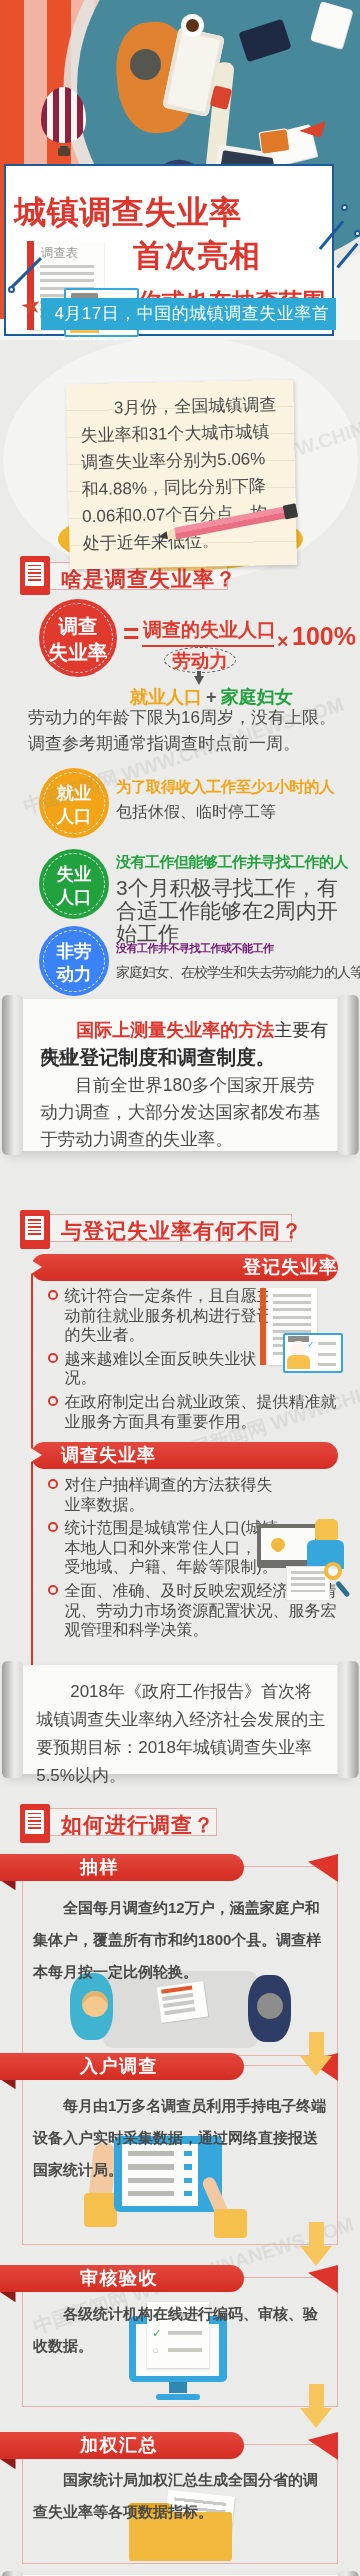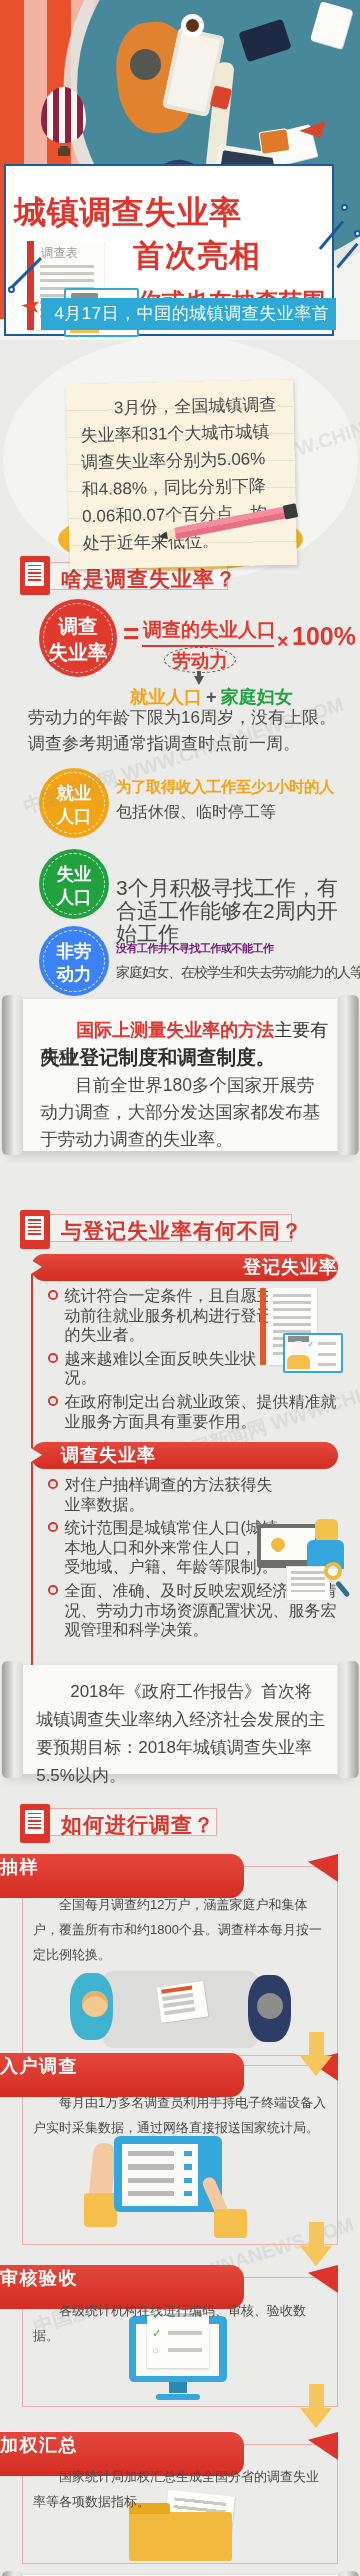--- a/index.html
+++ b/index.html
@@ -151,25 +151,25 @@
   #ill-sur .bulb{position:absolute;left:14.4px;top:18.5px;width:13.4px;height:13.4px;border-radius:50%;background:#F2B93F;box-shadow:0 5.2px 0 -4.1px #F2B93F;}
   #ill-sur .head{position:absolute;left:58px;top:0;width:23px;height:20.6px;background:#F5C04C;border-radius:5.2px 5.2px 3.1px 3.1px;}
   #ill-sur .bodyb{position:absolute;left:50px;top:20.6px;width:37px;height:29px;background:#35A7DC;border-radius:6.2px 6.2px 0 0;}
   #ill-sur .cert{position:absolute;left:29px;top:47px;width:44px;height:35px;background:#FDFDFC;border:1px solid #E3E3DF;}
   #ill-sur .cert i{position:absolute;left:4.1px;top:4.1px;width:34px;height:23px;background:repeating-linear-gradient(#C9C9C5 0 2.6px,transparent 2.6px 6.2px);}
   #ill-sur .mag{position:absolute;left:67px;top:43px;width:17.5px;height:17.5px;border:4.1px solid #F2B93F;border-radius:50%;background:rgba(255,255,255,.8);}
   #ill-sur .mag::after{content:'';position:absolute;left:12.4px;top:14.4px;width:5.2px;height:17.5px;background:#2E6E8E;transform:rotate(-40deg);border-radius:2.1px;}
 
   
   .stepbox{left:21.6px;width:316px;border:0.5px solid #E9AFA8;z-index:2;}
-  .step-ribbon{left:0;width:244px;height:44px;background:linear-gradient(180deg,#E4473C,#D42D23);
-    border-radius:0 13.4px 13.4px 0;color:#fff;font-size:18px;font-weight:900;line-height:27px;z-index:3;letter-spacing:1.5px;}
+  .step-ribbon{left:0;width:244px;height:27px;background:linear-gradient(180deg,#E4473C,#D42D23);
+    border-radius:0 13.4px 13.4px 0;color:#fff;font-size:18px;font-weight:900;line-height:27px;padding-left:80px;z-index:3;letter-spacing:1.5px;}
   .fold-l{left:0;width:15.5px;height:10.3px;background:#8E1B17;clip-path:polygon(0 0,100% 0,100% 100%);z-index:2;}
   .fold-r{width:30px;height:28px;background:#DD342B;clip-path:polygon(100% 0,100% 100%,0 28%);z-index:3;}
-  .step-text{font-size:13px;line-height:25px;color:#4A4A4A;text-indent:2em;z-index:3;}
+  .step-text{font-size:15px;line-height:32px;color:#4A4A4A;text-indent:2em;z-index:3;font-weight:bold;}
   .yarrow{width:33px;height:45px;z-index:4;}
   .yarrow .sh{position:absolute;left:9.3px;top:0;width:14.4px;height:24px;background:#F6C65C;}
   .yarrow .hd{position:absolute;left:0;top:24px;width:0;height:0;border-left:16.5px solid transparent;
     border-right:16.5px solid transparent;border-top:20.6px solid #F6C65C;}
   
   #ill-s1 .tbl{position:absolute;left:82px;top:18.5px;width:155px;height:77px;background:#DCDCDA;border-radius:9.3px;}
   #ill-s1 .pap{position:absolute;left:138px;top:32px;width:47px;height:36px;background:#FDFDFC;transform:rotate(-8deg);box-shadow:0.5px 0.5px 1px rgba(0,0,0,.2);}
   #ill-s1 .pap i{position:absolute;left:4.1px;top:3.1px;width:31px;height:4.1px;background:#E05A28;box-shadow:0 7.2px 0 #C9C9C5,0 14.4px 0 #C9C9C5,0 21.6px 0 #C9C9C5;}
   #ill-s1 .b1{position:absolute;left:49px;top:20.6px;width:43px;height:67px;background:#3FB3CF;border-radius:40%;}
   #ill-s1 .h1{position:absolute;left:61px;top:39px;width:26px;height:26px;background:#F5C98E;border-radius:50%;box-shadow:inset 0 5.2px 0 #E2B26F;}
@@ -296,20 +296,21 @@
     <span class="l1">就业</span>
     <span class="l2">人口</span>
   </div>
   <div class="term-h" style="left: 116px; top: 777px; font-size: 15.5px; letter-spacing: -0.5px; color: rgb(242, 164, 22);">为了取得收入工作至少1小时的人</div>
   <div class="term-d" style="left:116px;top:802px;font-size:16px;">包括休假、临时停工等</div>
 
   <div class="bigcircle term-circle abs" style="left: 39px; top: 849px; background: rgb(34, 162, 63);">
     <span class="l1">失业</span>
     <span class="l2">人口</span>
   </div>
+  <div class="term-h" style="left: 116px; top: 853px; font-size: 15px; letter-spacing: -0.5px; color: rgb(34, 162, 63);">没有工作但能够工作并寻找工作的人</div>
   <div class="term-d" style="left:116px;top:876px;width:222px;font-size:21px;line-height:23px;">3个月积极寻找工作，有合适工作能够在2周内开始工作</div>
 
   <div class="bigcircle term-circle abs" style="left: 39px; top: 926px; background: #3b82f6;">
     <span class="l1">非劳</span>
     <span class="l2">动力</span>
   </div>
   <div class="term-h" style="left: 116px; top: 941px; font-size: 11px; letter-spacing: -0.5px; color: #701a75;">没有工作并不寻找工作或不能工作</div>
   <div class="term-d" style="left:116px;top:964px;font-size:14px;letter-spacing:-1px;white-space:nowrap;">家庭妇女、在校学生和失去劳动能力的人等</div>
 
   <div class="scroll abs" style="left:7.2px;top:999px;width:346px;height:152px;">

